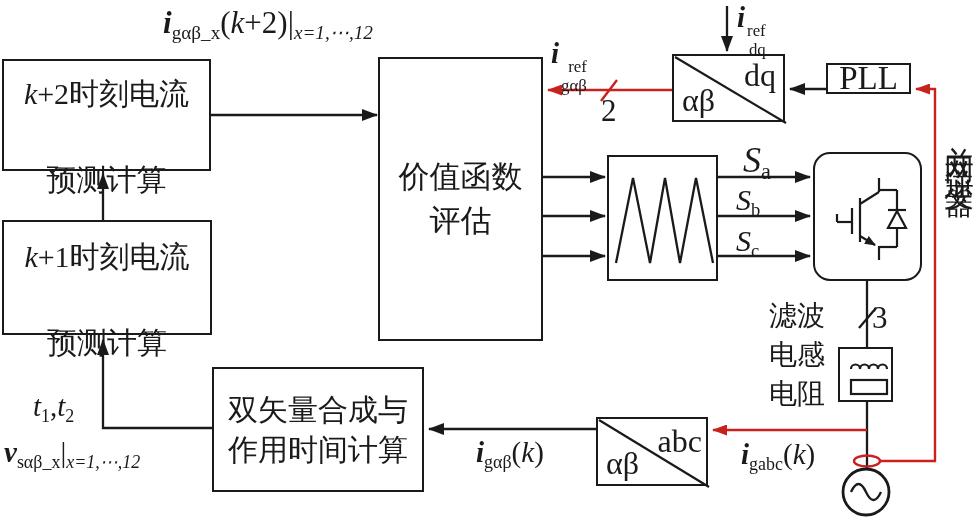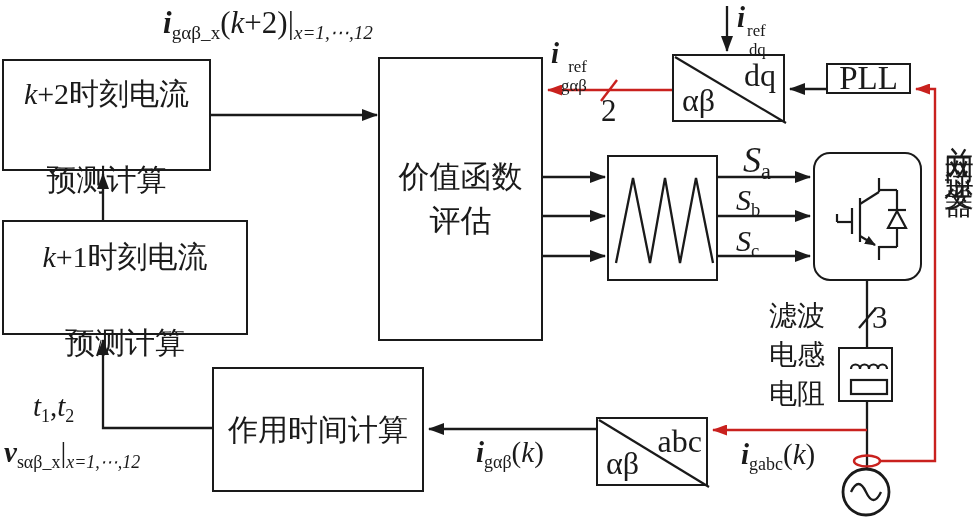--- a/index.html
+++ b/index.html
@@ -79,31 +79,32 @@
       <circle cx="866" cy="492" r="23" fill="#ffffff" stroke="#1a1a1a" stroke-width="2.8"></circle>
       <path d="M851,492 q7.5,-16 15,0 t15,0" fill="none" stroke="#1a1a1a" stroke-width="2.3"></path>
     </g>
   </svg>
 
   <div class="box" style="left:2px;top:59px;width:209px;height:112px;">
     <div class="cn"><span class="it">k</span><span>+2时刻电流</span></div>
     <div class="cn">预测计算</div>
   </div>
 
-  <div class="box" style="left:2px;top:220px;width:246px;height:115px;">
+  <div class="box" style="left:2px;top:220px;width:210px;height:115px;">
     <div class="cn"><span class="it">k</span><span>+1时刻电流</span></div>
     <div class="cn">预测计算</div>
   </div>
 
   <div class="box" style="left:378px;top:57px;width:165px;height:284px;">
     <div class="cn2">价值函数</div>
     <div class="cn2">评估</div>
   </div>
 
   <div class="box" style="left:212px;top:367px;width:212px;height:125px;">
+    <div class="cnv">双矢量合成与</div>
     <div class="cnv">作用时间计算</div>
   </div>
 
   <div class="box" style="left:607px;top:155px;width:111px;height:126px;">
     <svg class="innersvg" width="111" height="126" viewBox="0 0 111 126">
       <polyline points="7,106 24,21 41,106 56,21 71,106 87,21 104,106" fill="none" stroke="#1a1a1a" stroke-width="2.3"></polyline>
     </svg>
   </div>
 
   <div class="box" style="left:813px;top:152px;width:109px;height:129px;border-radius:17px;">

